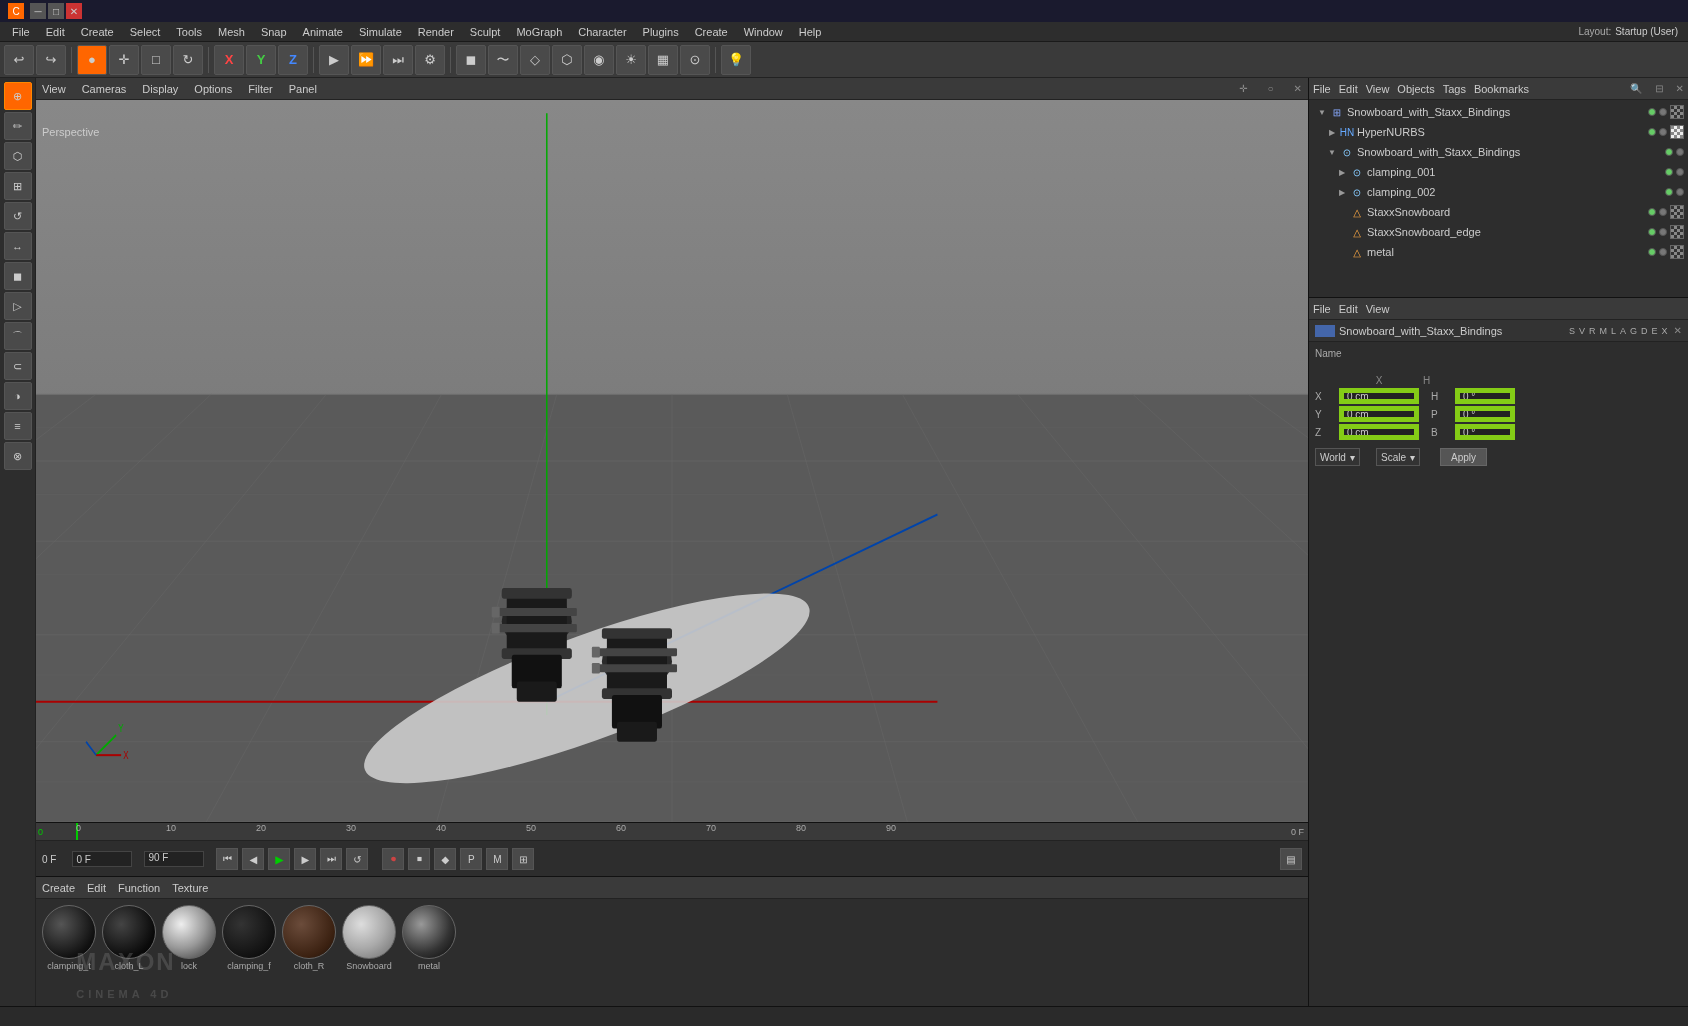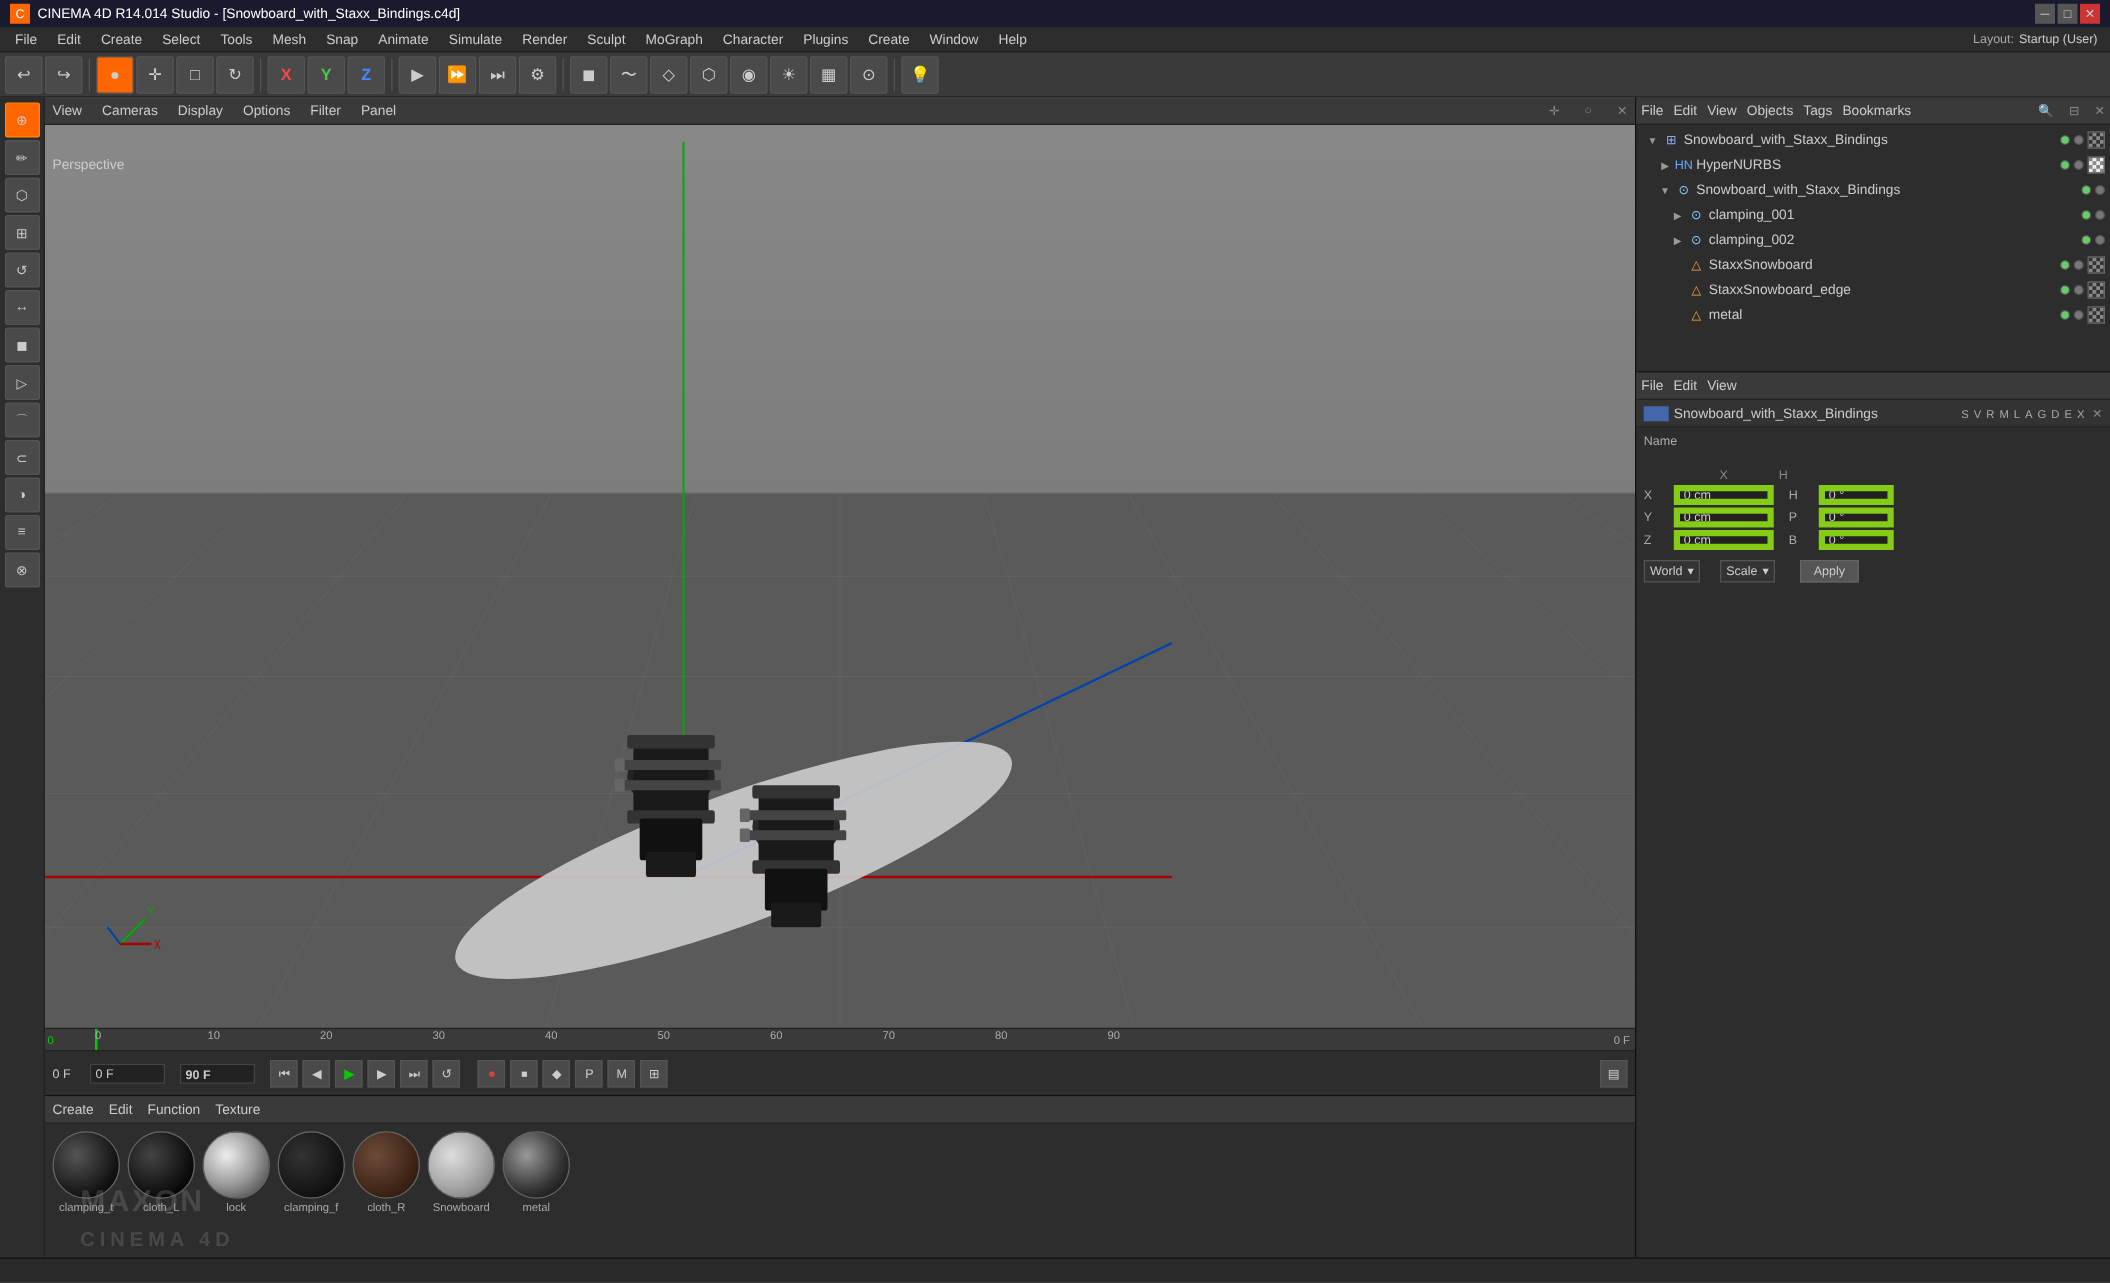--- a/index.html
+++ b/index.html
@@ -422,21 +422,20 @@
     
     .icon-hypernurbs { color: #66aaff; font-size: 10px; }
     .icon-null { color: #88ccff; font-size: 10px; }
     .icon-poly { color: #ffaa44; font-size: 10px; }
   </style>
 </head>
 <body>
 
 <div id="title-bar">
   <div class="title-icon">C</div>
-  <span class="title-text">CINEMA 4D R14.014 Studio - [Snowboard_with_Staxx_Bindings.c4d]</span>
   <div class="win-buttons">
     <button class="win-btn">─</button>
     <button class="win-btn">□</button>
     <button class="win-btn close">✕</button>
   </div>
 </div>
 
 <div id="menu-bar">
   <span class="menu-item">File</span>
   <span class="menu-item">Edit</span>
@@ -646,21 +645,21 @@
         <span class="ruler-tick" style="left:850px">90</span>
         <span style="position:absolute;right:4px;font-size:9px;color:#aaa;">0 F</span>
       </div>
       <div id="timeline-controls">
         <span style="font-size:10px;color:#ccc;margin-right:2px;">0 F</span>
         <div style="width:6px;"></div>
         <div style="width:60px;height:16px;background:#222;border:1px solid #444;display:flex;align-items:center;padding:0 3px;">
           <span style="font-size:10px;color:#ccc;">0 F</span>
         </div>
         <div style="width:4px;"></div>
-        <div style="width:60px;height:16px;background:#222;border:1px solid #444;display:flex;align-items:flex-end;padding:0 3px;font-weight:bold;">
+        <div style="width:60px;height:16px;background:#222;border:1px solid #444;display:flex;align-items:flex-start;padding:0 3px;">
           <span style="font-size:10px;color:#ccc;">90 F</span>
         </div>
         <div style="width:4px;"></div>
 
         <div class="timeline-btn">⏮</div>
         <div class="timeline-btn">◀</div>
         <div class="timeline-btn" style="color:#00cc00;font-weight:bold;">▶</div>
         <div class="timeline-btn">▶</div>
         <div class="timeline-btn">⏭</div>
         <div class="timeline-btn">↺</div>
@@ -709,21 +708,21 @@
           <span class="material-label">Snowboard</span>
         </div>
         <div class="material-item">
           <div class="material-ball mat-glossy"></div>
           <span class="material-label">metal</span>
         </div>
       </div>
     </div>
 
     <div id="bottom-left-logo">
-      <div class="maxon-logo-text">MAXON<br><span style="font-size:16px;letter-spacing:4px;">CINEMA 4D</span></div>
+      <div class="maxon-logo-text">MAXON<br><span style="font-size:11px;letter-spacing:4px;">CINEMA 4D</span></div>
     </div>
 
   </div>
 
   <div id="right-panel">
 
     <div id="obj-manager">
       <div id="obj-manager-toolbar">
         <span class="obj-menu">File</span>
         <span class="obj-menu">Edit</span>

